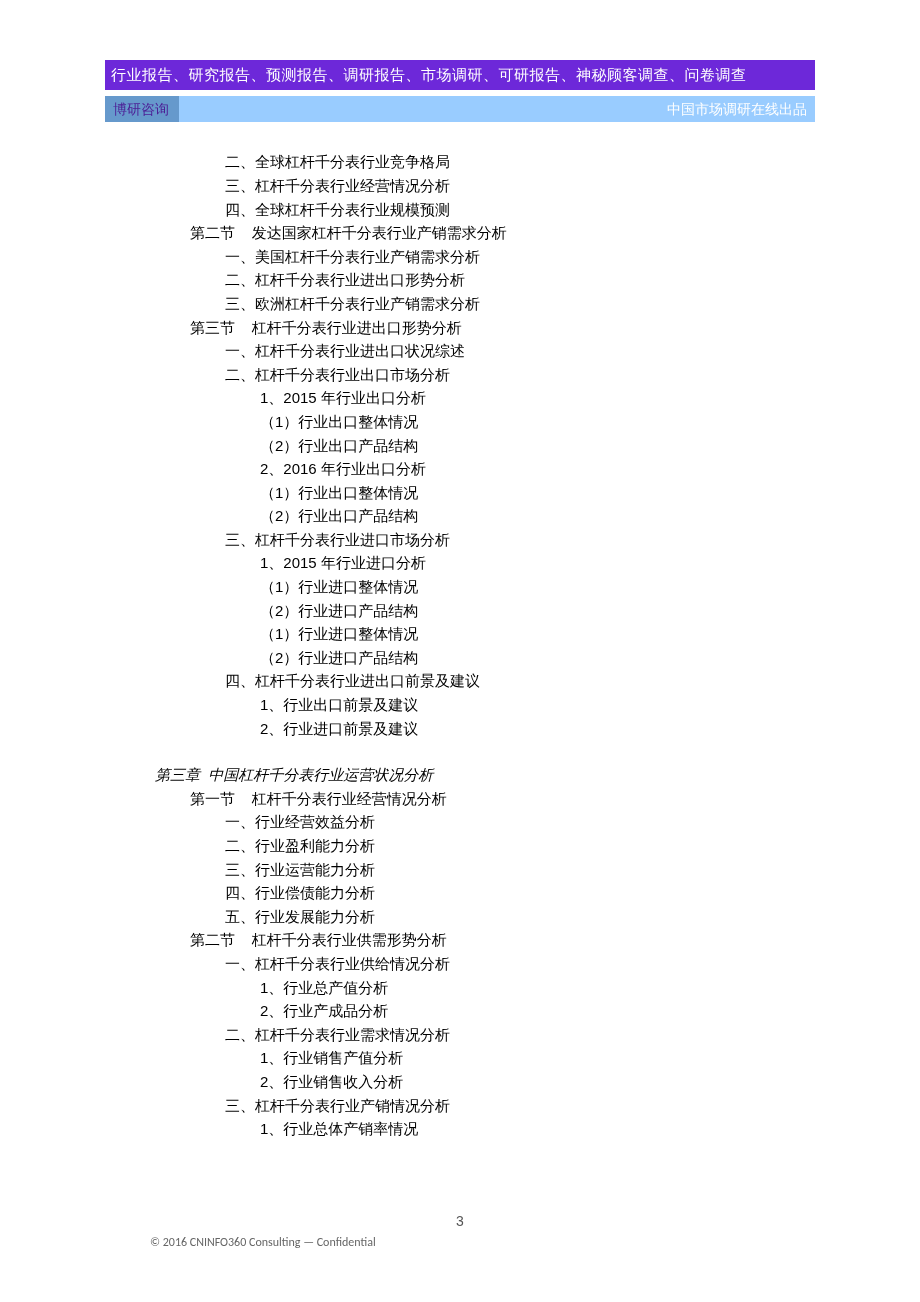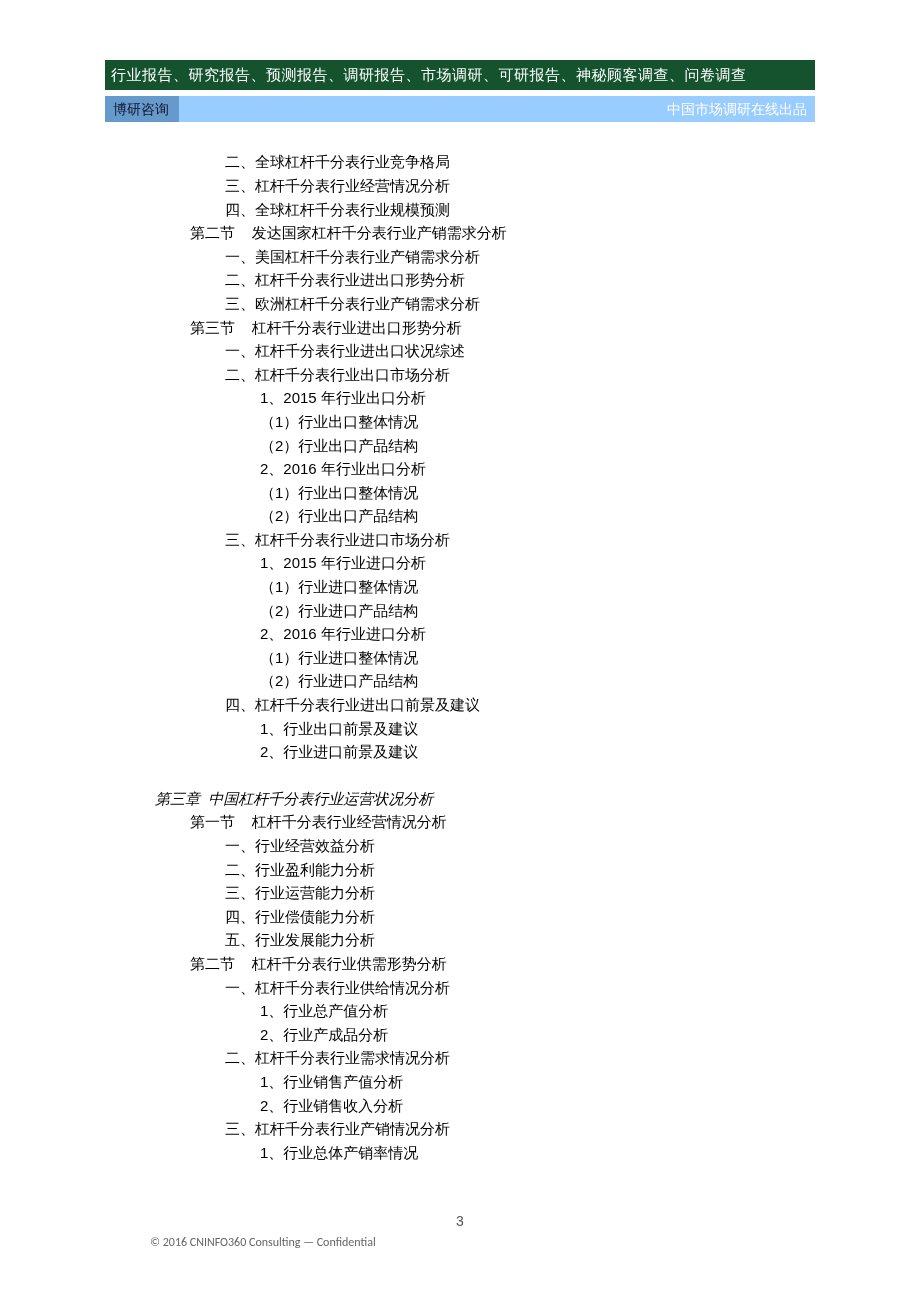--- a/index.html
+++ b/index.html
@@ -11,34 +11,34 @@
     height: 1302px;
     position: relative;
     color: #000000;
     font-size: 15px;
     line-height: 1.6;
   }
   .page {
     padding: 60px 105px 0 105px;
   }
   .banner-top {
-    background: #14532d;
+    background: #6d28d9;
     color: #ffffff;
     font-size: 15px;
     padding: 3px 6px;
     letter-spacing: 0.5px;
     margin-bottom: 6px;
   }
   .banner-sub {
     display: flex;
     margin-bottom: 28px;
   }
   .banner-sub-left {
     background: #6699cc;
-    color: #0f172a;
+    color: #4c1d95;
     padding: 2px 8px;
     font-size: 14px;
     flex: 0 0 auto;
     min-width: 58px;
   }
   .banner-sub-right {
     background: #99ccff;
     color: #ffffff;
     padding: 2px 8px;
     font-size: 14px;
@@ -99,21 +99,20 @@
       <p class="toc-line indent-3">1、2015 年行业出口分析</p>
       <p class="toc-line indent-3">（1）行业出口整体情况</p>
       <p class="toc-line indent-3">（2）行业出口产品结构</p>
       <p class="toc-line indent-3">2、2016 年行业出口分析</p>
       <p class="toc-line indent-3">（1）行业出口整体情况</p>
       <p class="toc-line indent-3">（2）行业出口产品结构</p>
       <p class="toc-line indent-2">三、杠杆千分表行业进口市场分析</p>
       <p class="toc-line indent-3">1、2015 年行业进口分析</p>
       <p class="toc-line indent-3">（1）行业进口整体情况</p>
       <p class="toc-line indent-3">（2）行业进口产品结构</p>
-      <p class="toc-line indent-3">2、2016 年行业进口分析</p>
       <p class="toc-line indent-3">（1）行业进口整体情况</p>
       <p class="toc-line indent-3">（2）行业进口产品结构</p>
       <p class="toc-line indent-2">四、杠杆千分表行业进出口前景及建议</p>
       <p class="toc-line indent-3">1、行业出口前景及建议</p>
       <p class="toc-line indent-3">2、行业进口前景及建议</p>
       <p class="toc-line indent-0 chapter-gap">第三章  中国杠杆千分表行业运营状况分析</p>
       <p class="toc-line indent-1">第一节    杠杆千分表行业经营情况分析</p>
       <p class="toc-line indent-2">一、行业经营效益分析</p>
       <p class="toc-line indent-2">二、行业盈利能力分析</p>
       <p class="toc-line indent-2">三、行业运营能力分析</p>

